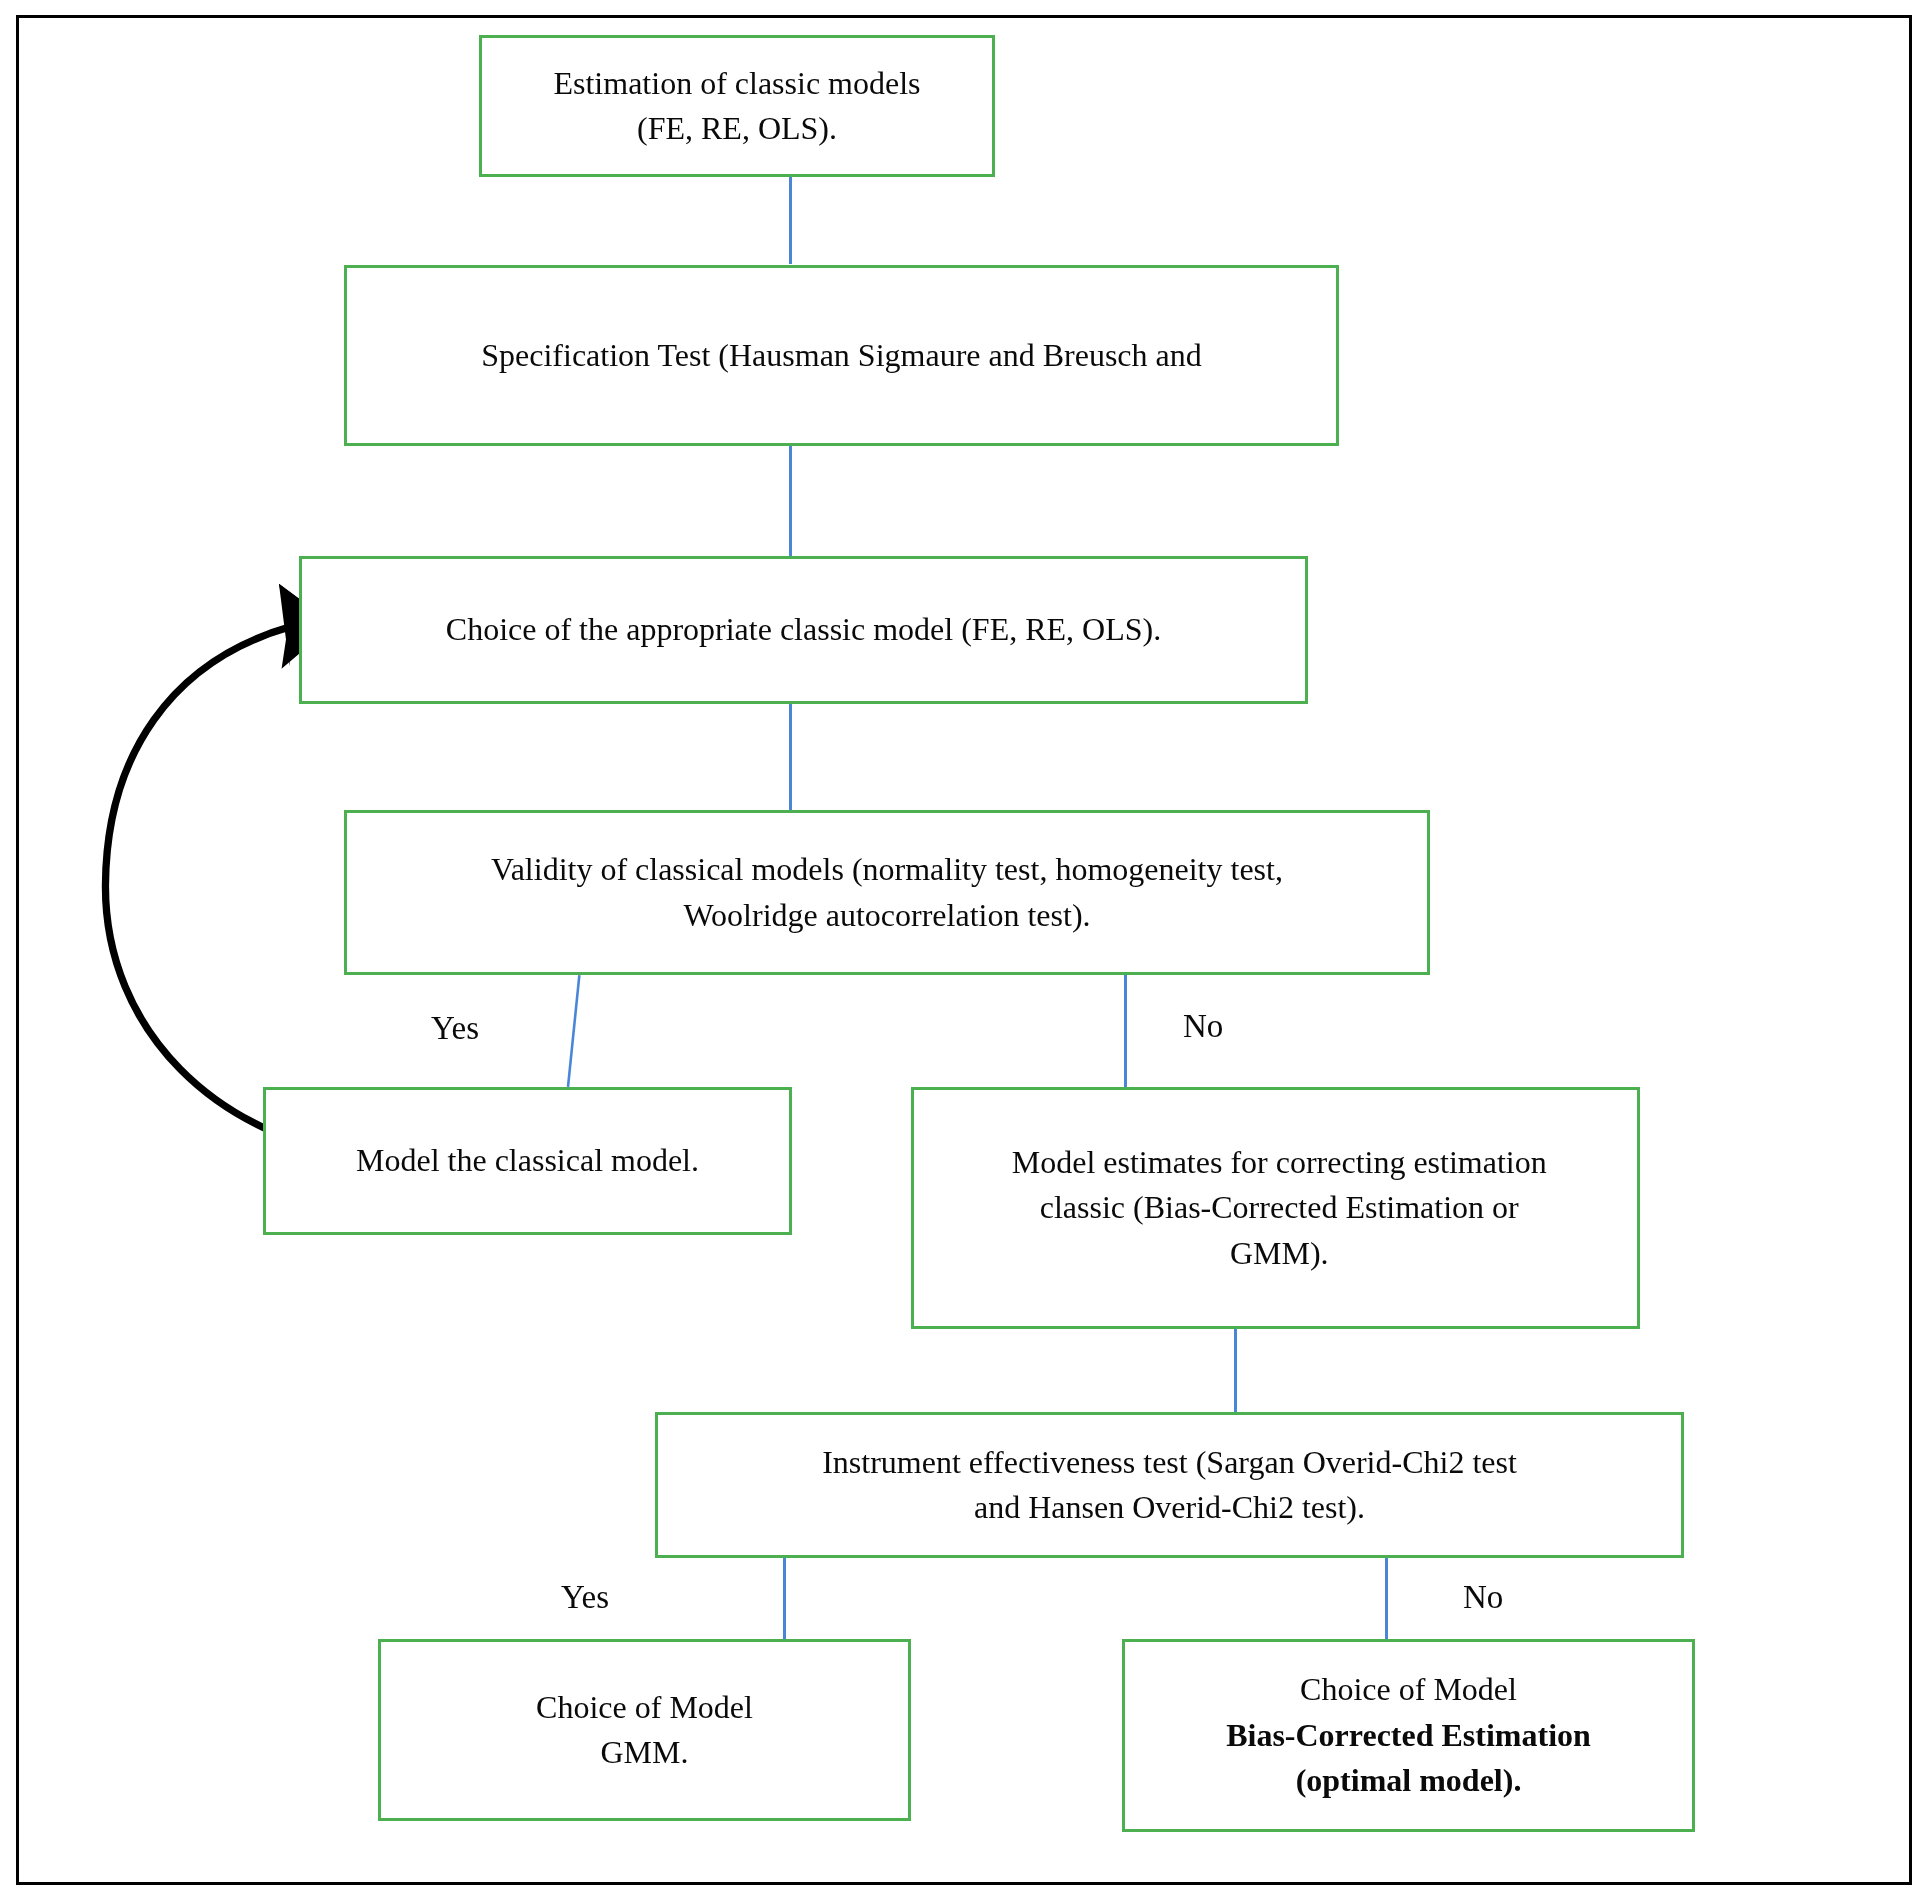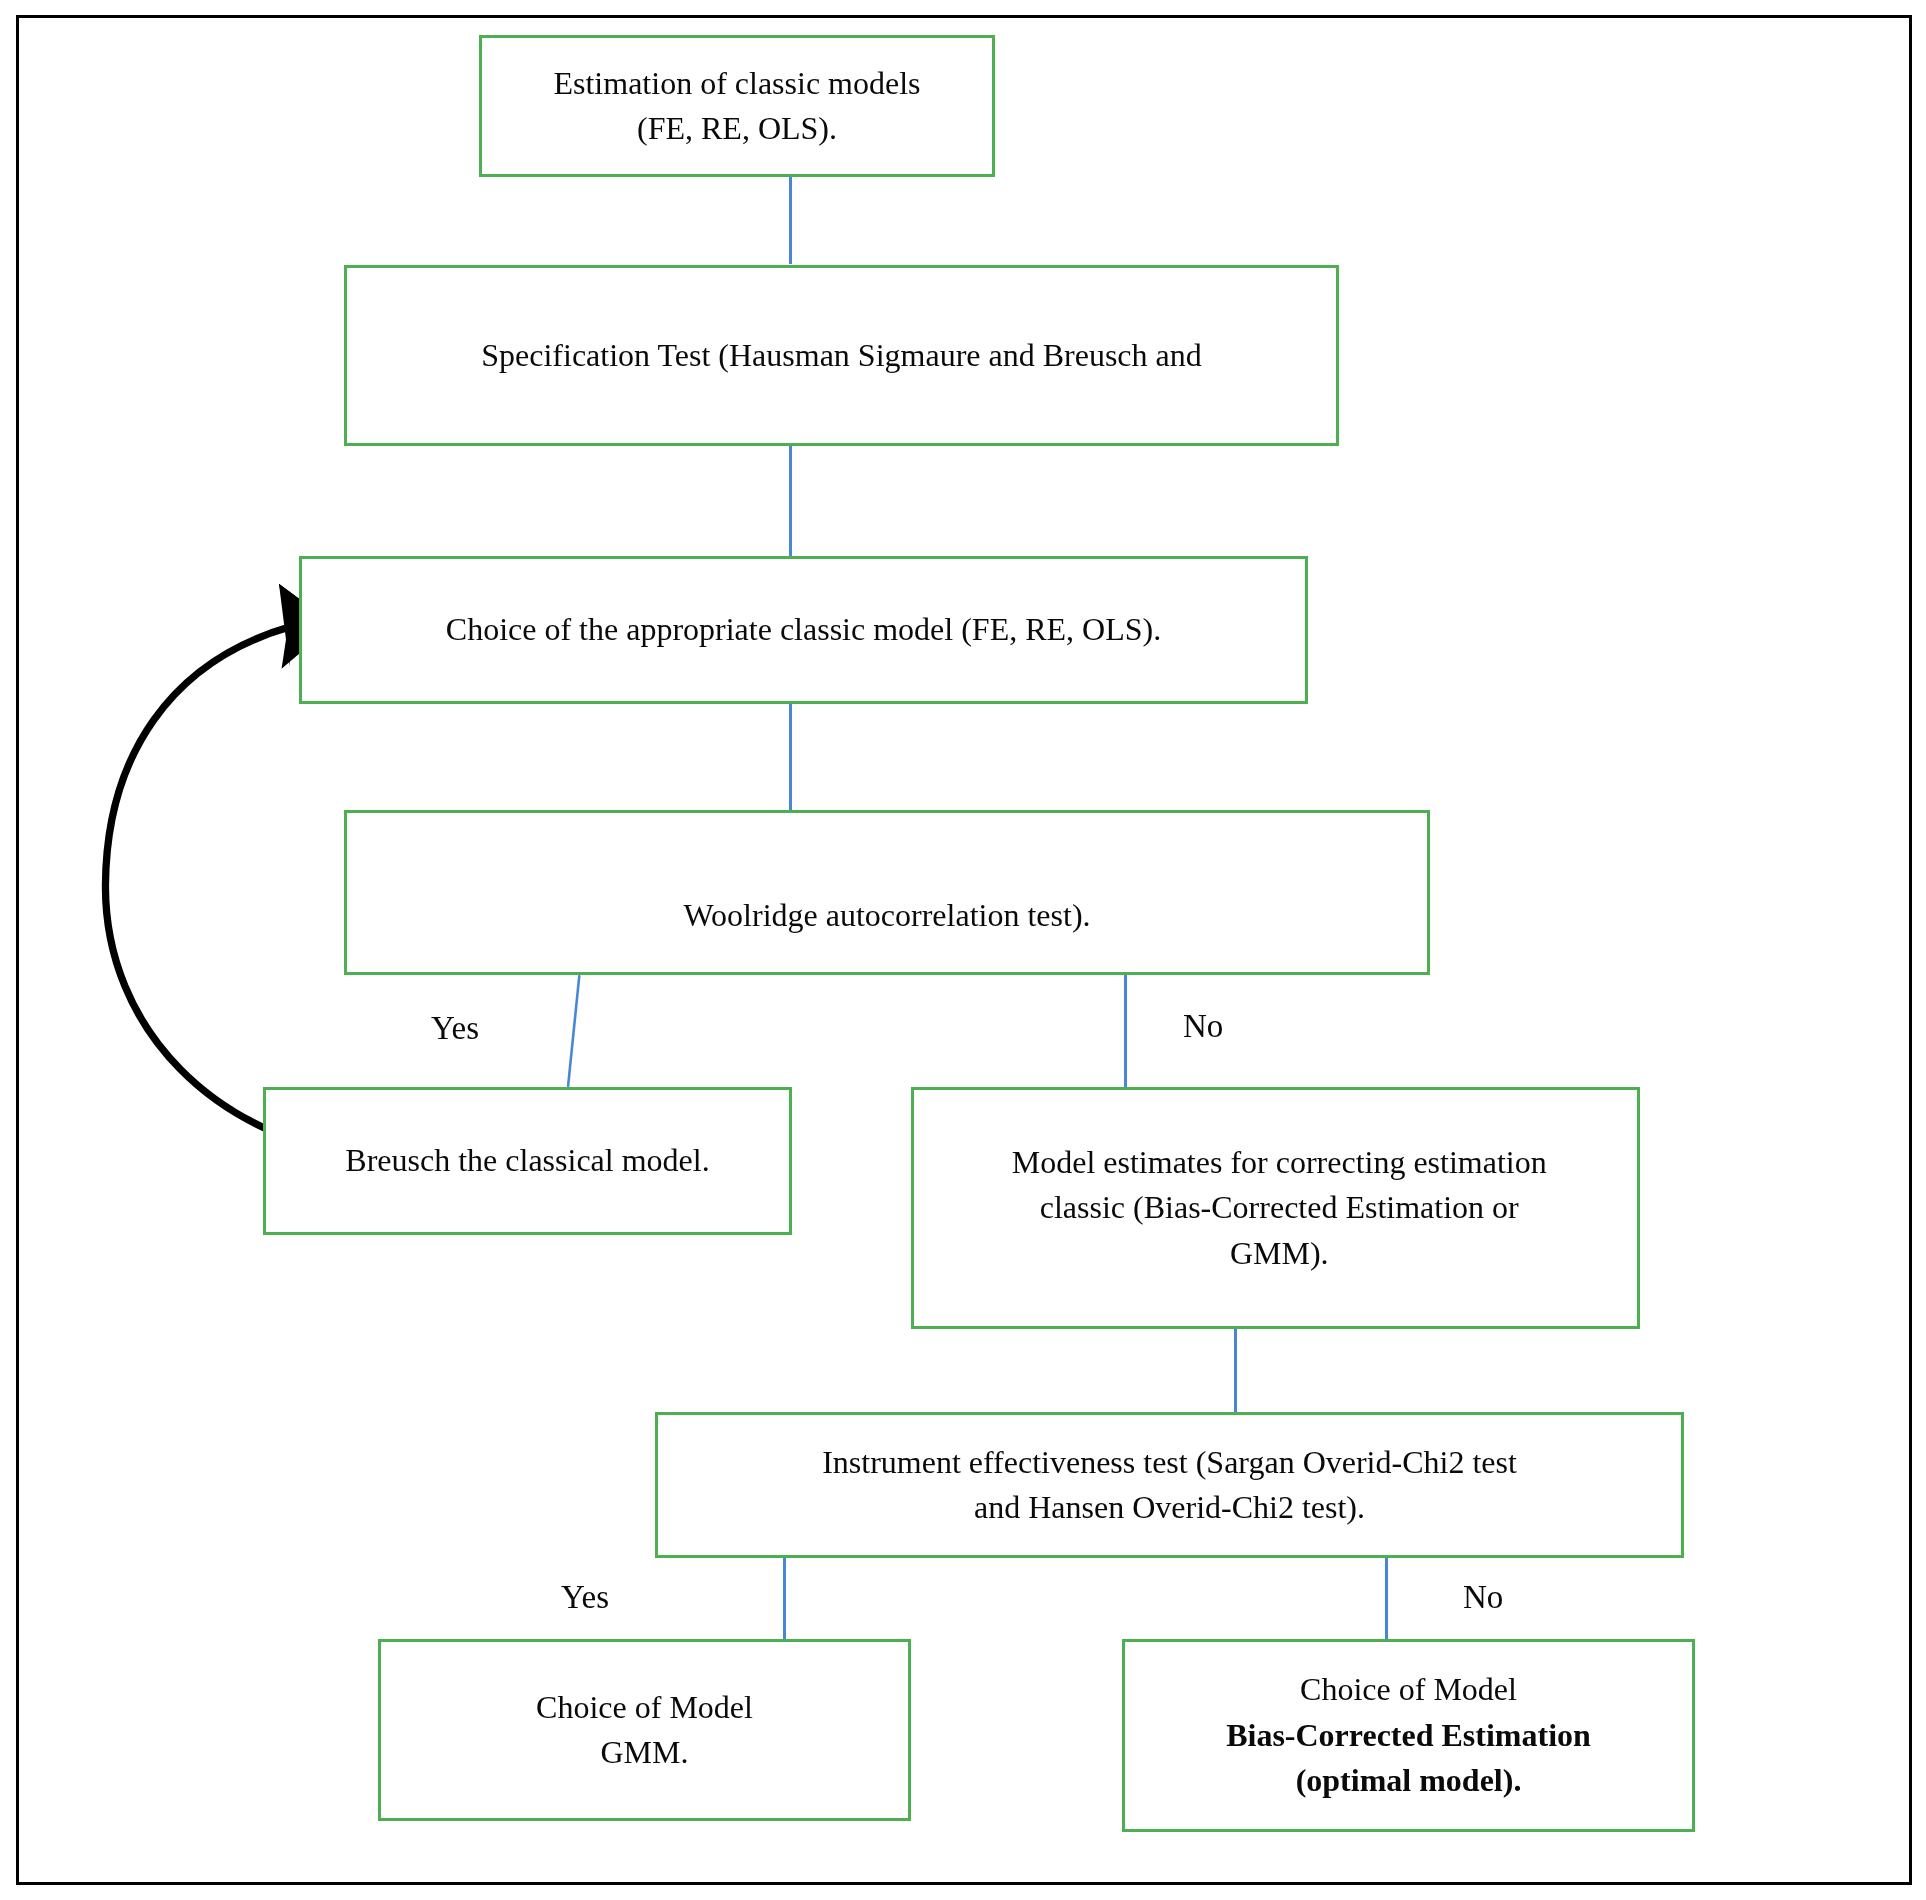--- a/index.html
+++ b/index.html
@@ -122,32 +122,32 @@
   </div>
 
   <div class="node" style="left:299px; top:556px; width:1009px; height:148px;">
     <span class="txt">
       <span>Choice of the appropriate classic model (FE, RE, OLS).</span>
     </span>
   </div>
 
   <div class="node" style="left:344px; top:810px; width:1086px; height:165px;">
     <span class="txt">
-      <br>
+      <span>Validity of classical models (normality test, homogeneity test,</span><br>
       <span>Woolridge autocorrelation test).</span>
     </span>
   </div>
 
   <div class="branch-label" style="left:431px; top:1010px;">Yes</div>
 
   <div class="branch-label" style="left:1183px; top:1008px;">No</div>
 
   <div class="node" style="left:263px; top:1087px; width:529px; height:148px;">
     <span class="txt">
-      <span>Breusch the classical model.</span>
+      <span>Model the classical model.</span>
     </span>
   </div>
 
   <div class="node" style="left:911px; top:1087px; width:729px; height:242px;padding-left:21px;">
     <span class="txt">
       <span>Model estimates for correcting estimation</span><br>
       <span>classic (Bias-Corrected Estimation or</span><br>
       <span>GMM).</span>
     </span>
   </div>

